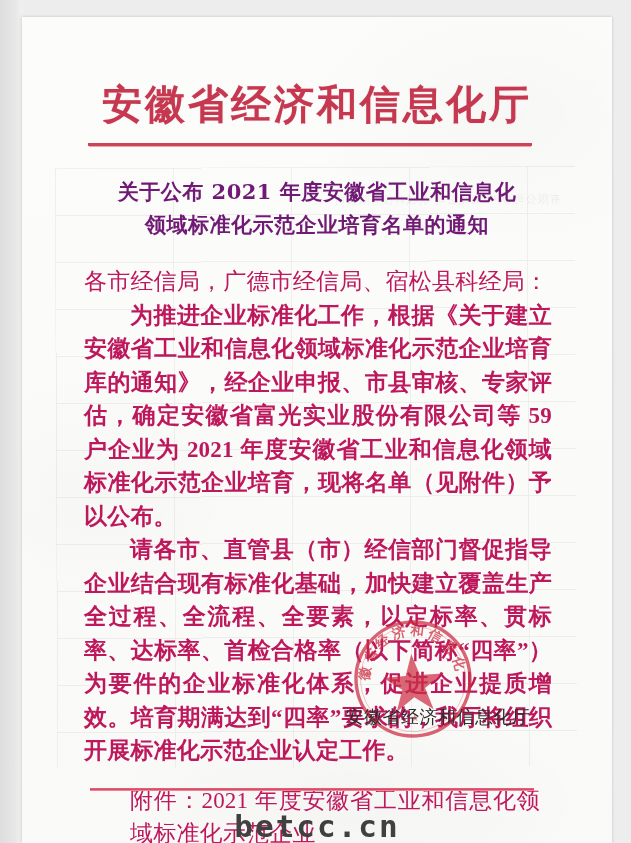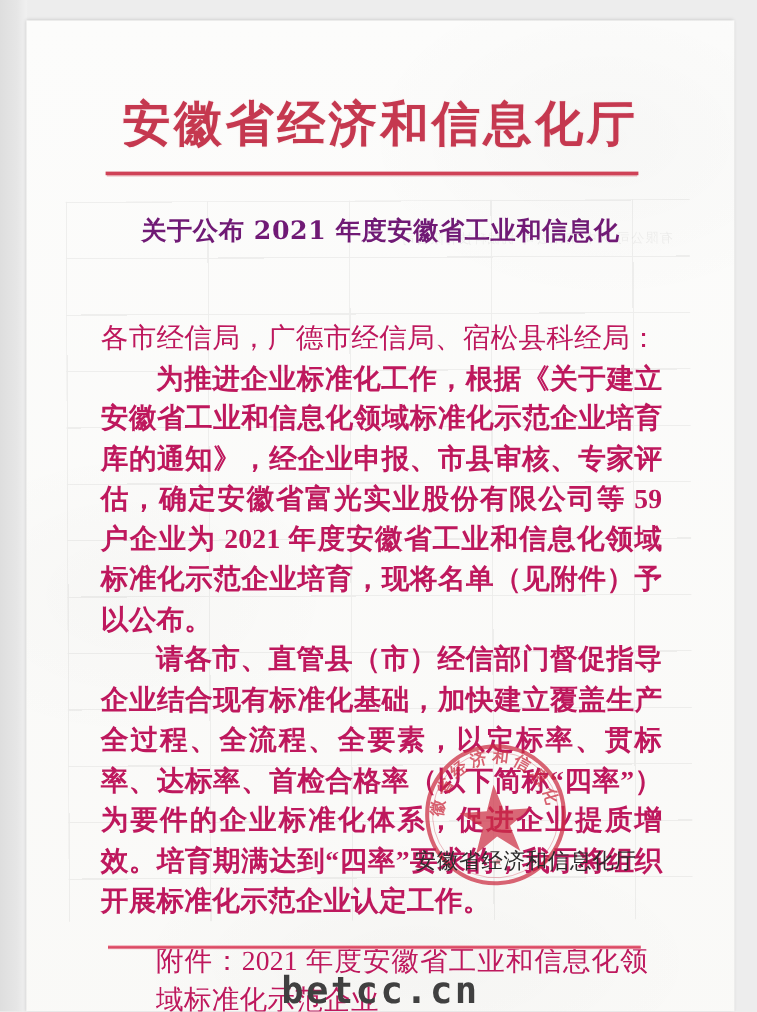--- a/index.html
+++ b/index.html
@@ -205,20 +205,21 @@
     <div class="bleed-through"></div>
     <div class="bleed-words">有限公司  大中  有限公司  机械科技有限公司</div>
 
     <div class="masthead">
       <div class="masthead-title">安徽省经济和信息化厅</div>
     </div>
     <div class="masthead-rule"></div>
 
     <div class="doc-title">
       <div>关于公布 2021 年度安徽省工业和信息化</div>
+      <div>领域标准化示范企业培育名单的通知</div>
     </div>
 
     <div class="doc-body">
       <p class="salutation">各市经信局，广德市经信局、宿松县科经局：</p>
       <p class="body-para">为推进企业标准化工作，根据《关于建立安徽省工业和信息化领域标准化示范企业培育库的通知》，经企业申报、市县审核、专家评估，确定安徽省富光实业股份有限公司等 59 户企业为 2021 年度安徽省工业和信息化领域标准化示范企业培育，现将名单（见附件）予以公布。</p>
       <p class="body-para">请各市、直管县（市）经信部门督促指导企业结合现有标准化基础，加快建立覆盖生产全过程、全流程、全要素，以定标率、贯标率、达标率、首检合格率（以下简称“四率”）为要件的企业标准化体系，促进企业提质增效。培育期满达到“四率”要求的，我厅将组织开展标准化示范企业认定工作。</p>
       <p class="attachment">
         <span>附件：</span><span>2021 年度安徽省工业和信息化领域标准化示范企业</span>
         <span class="att-cont">培育名单</span>
       </p>

